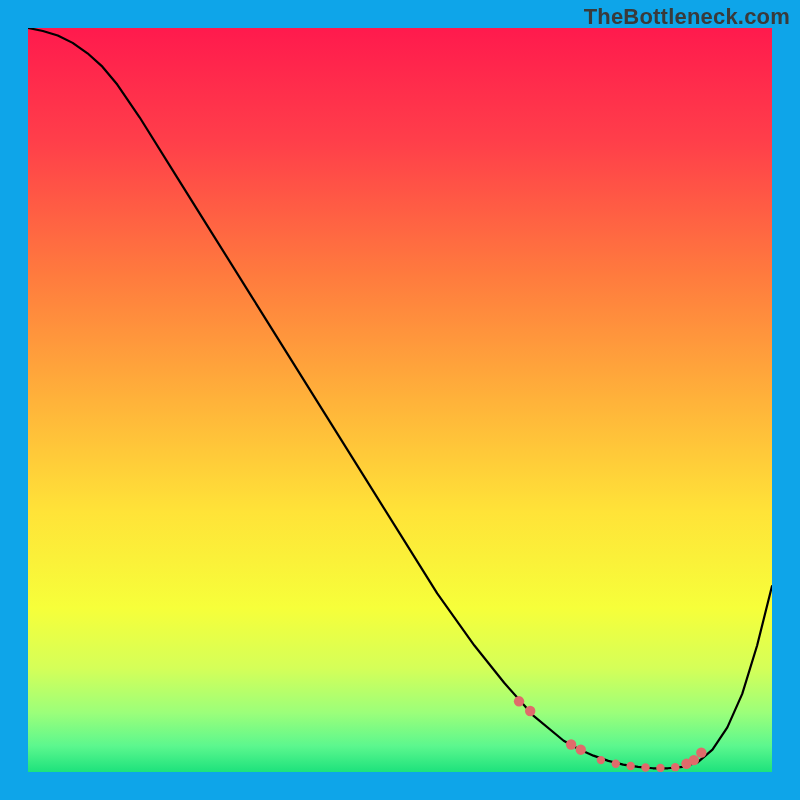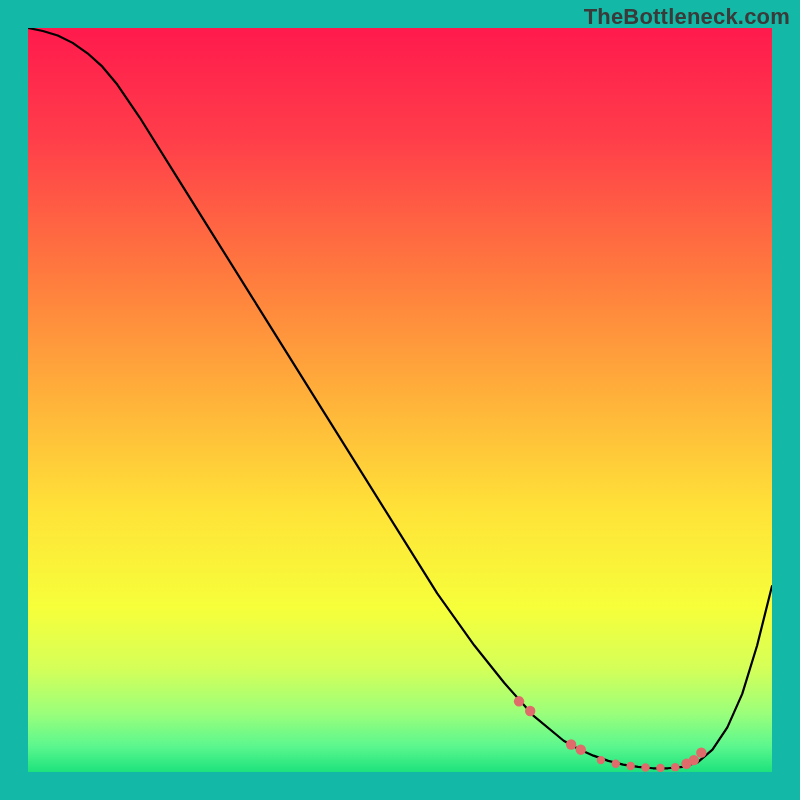--- a/index.html
+++ b/index.html
@@ -8,21 +8,21 @@
     width: 800px;
     height: 800px;
     background: #000;
     overflow: hidden;
     font-family: Arial, Helvetica, sans-serif;
   }
   .frame {
     position: relative;
     width: 800px;
     height: 800px;
-    background: #14b8a6;
+    background: #0ea5e9;
     text-align: center;
   }
   .watermark {
     position: absolute;
     top: 4px;
     right: 10px;
     color: #3a3a3a;
     font-size: 22px;
     font-weight: 600;
     letter-spacing: 0.2px;

